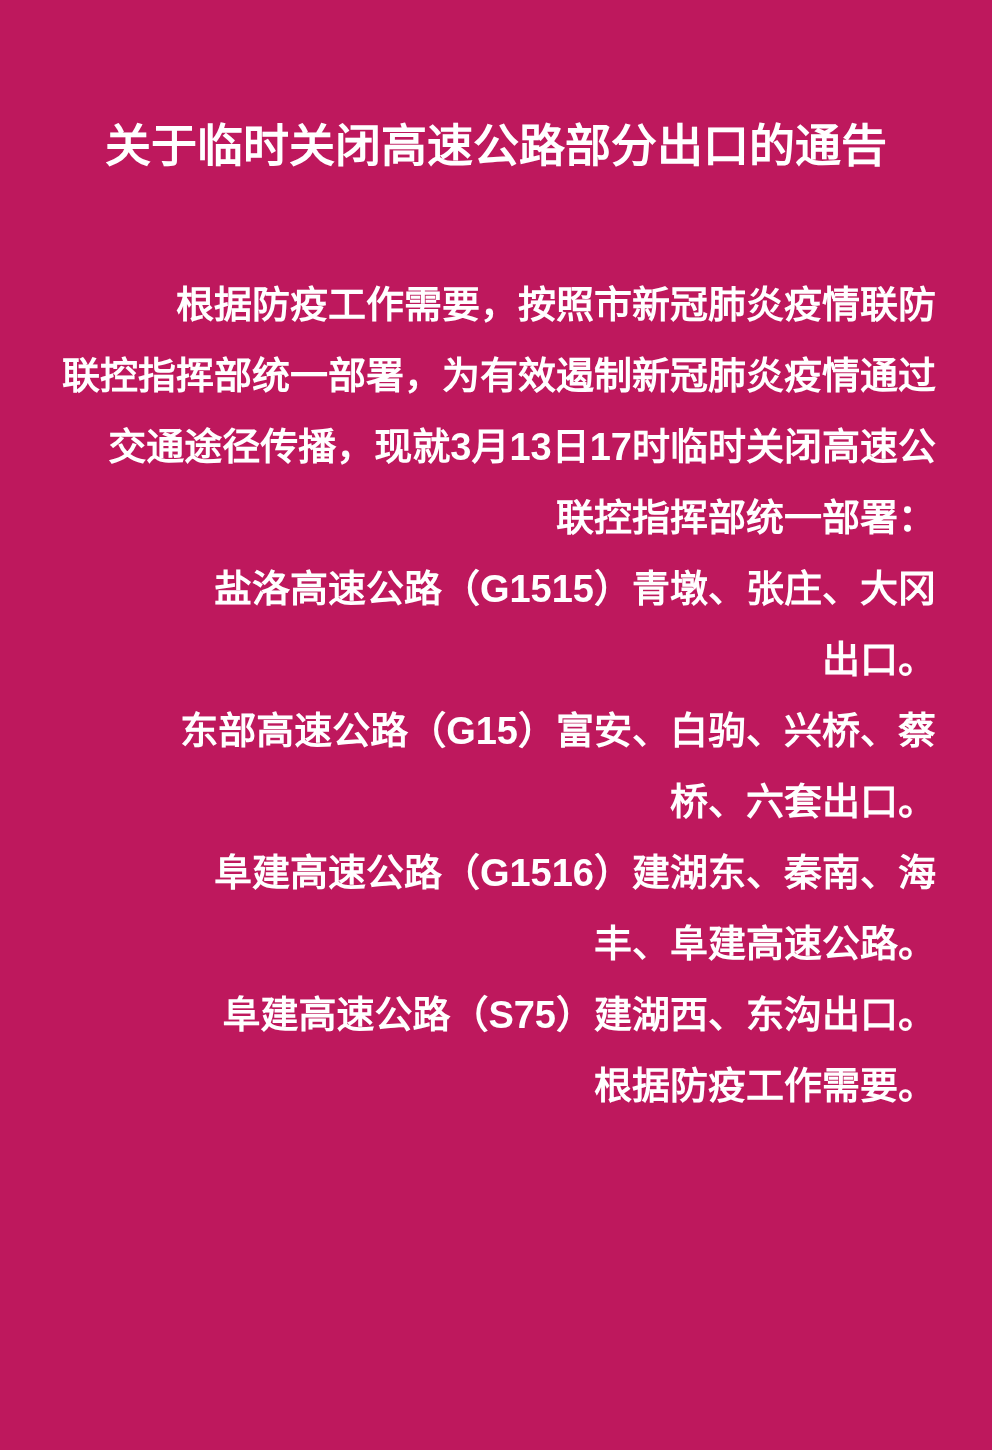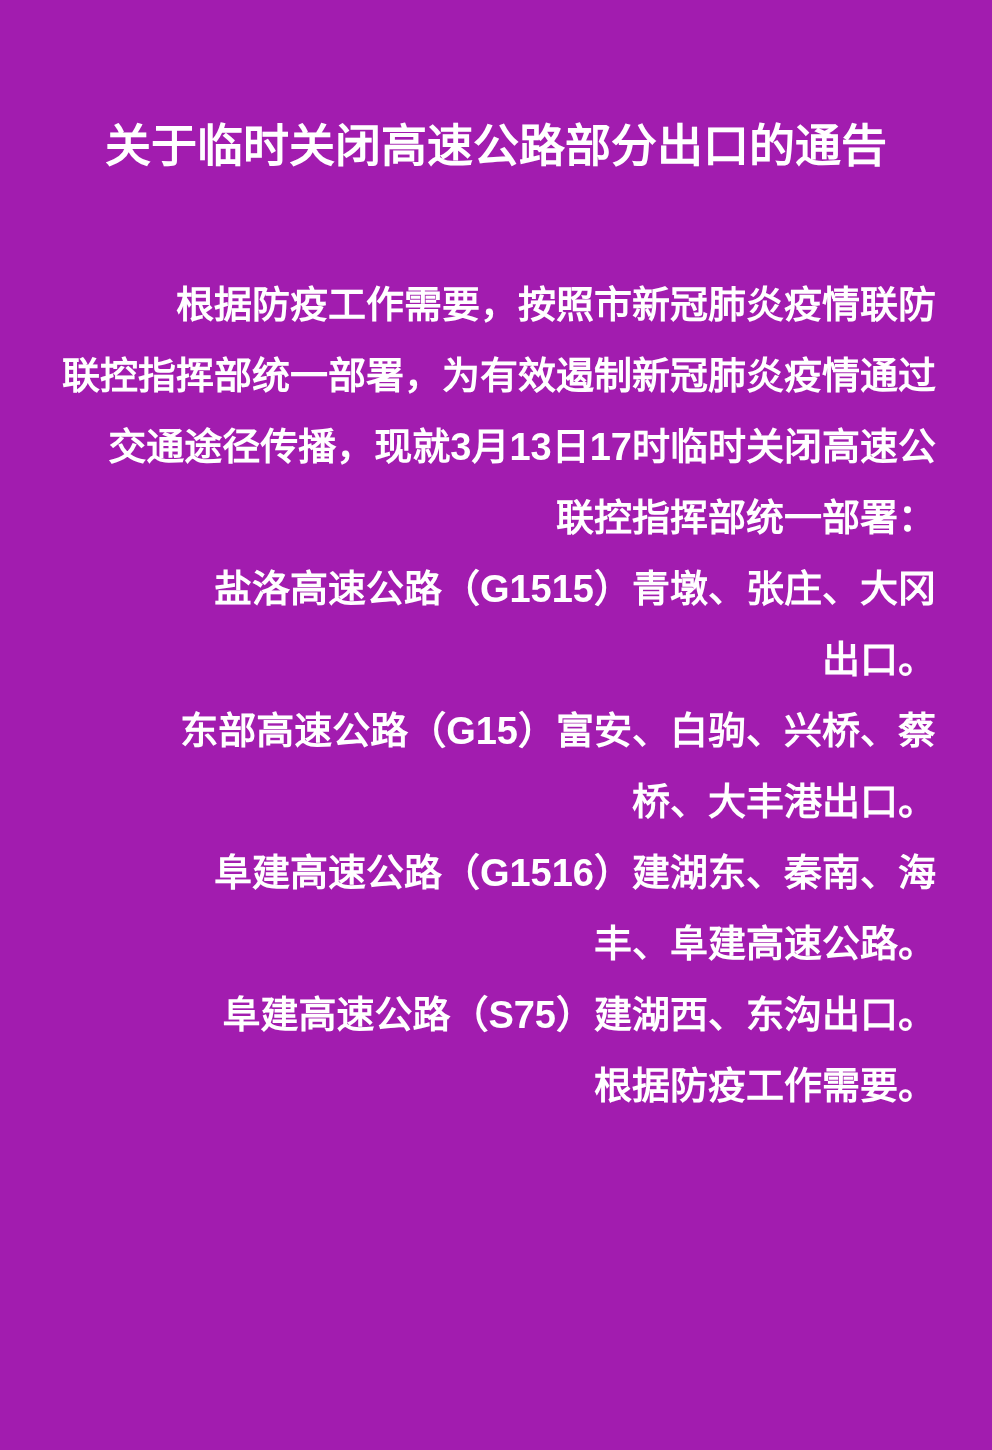--- a/index.html
+++ b/index.html
@@ -48,41 +48,41 @@
     font-size: 38px;
   }
   .signature .line {
     line-height: 63px;
     white-space: nowrap;
   }
 </style>
 </head>
 <body>
 
-<div class="page" style="background-color: #a21caf; color: rgb(255, 255, 255);">
+<div class="page" style="background-color: #be185d; color: rgb(255, 255, 255);">
 
   <h1 class="title">关于临时关闭高速公路部分出口的通告</h1>
 
   <div class="body">
 
     <div class="paragraph">
       <div class="line indent">根据防疫工作需要，按照市新冠肺炎疫情联防</div>
       <div class="line">联控指挥部统一部署，为有效遏制新冠肺炎疫情通过</div>
       <div class="line">交通途径传播，现就3月13日17时临时关闭高速公</div>
       <div class="line">联控指挥部统一部署：</div>
     </div>
 
     <div class="paragraph">
       <div class="line indent">盐洛高速公路（G1515）青墩、张庄、大冈</div>
       <div class="line">出口。</div>
     </div>
 
     <div class="paragraph">
       <div class="line indent">东部高速公路（G15）富安、白驹、兴桥、蔡</div>
-      <div class="line">桥、大丰港出口。</div>
+      <div class="line">桥、六套出口。</div>
     </div>
 
     <div class="paragraph">
       <div class="line indent">阜建高速公路（G1516）建湖东、秦南、海</div>
       <div class="line">丰、阜建高速公路。</div>
     </div>
 
     <div class="paragraph">
       <div class="line indent">阜建高速公路（S75）建湖西、东沟出口。</div>
     </div>

